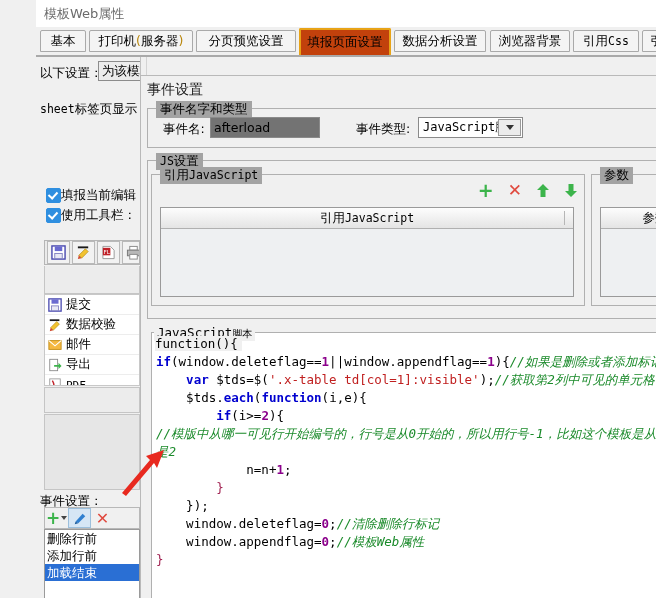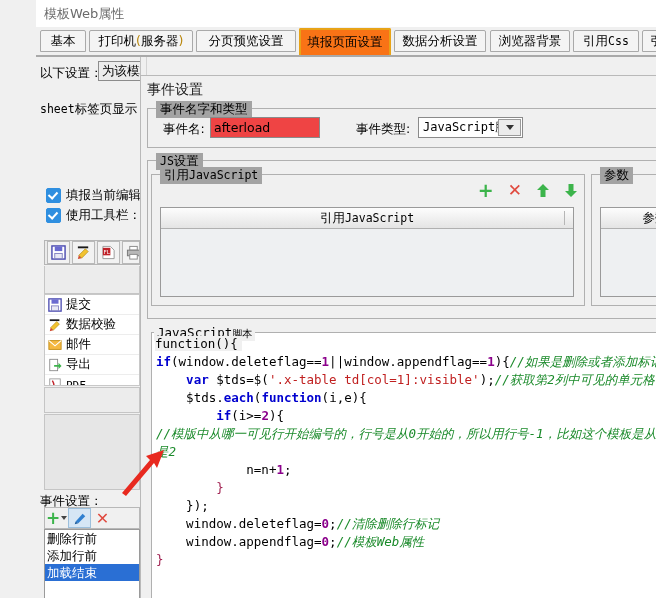--- a/index.html
+++ b/index.html
@@ -20,41 +20,41 @@
     display:flex;align-items:center;justify-content:center;color:#8a8a8a;font-size:15px;
     font-family:"DejaVu Sans",sans-serif;cursor:pointer;}
 
   
   .tabstrip{position:absolute;left:0;top:27px;width:656px;height:30px;background:#f0f0f0;}
   .tab{position:absolute;top:3px;height:22px;background:#f4f4f4;
     border:1px solid #a9a9a9;border-radius:2px 2px 0 0;
     display:flex;align-items:center;justify-content:center;
     font-family:"DejaVu Sans","Liberation Sans",sans-serif;font-size:12.5px;color:#000;
     padding:7px 6px;box-sizing:border-box;cursor:pointer;white-space:nowrap;}
-  .tab.sel{background:#f97316;border:2px solid #e8a317;border-bottom:none;top:1px;height:27px;
+  .tab.sel{background:#c2410c;border:2px solid #e8a317;border-bottom:none;top:1px;height:27px;
     z-index:5;font-weight:400;}
   .tab .lat{font-family:"DejaVu Sans Mono","Liberation Mono",monospace;font-size:11.5px;}
   .tab .paren{color:#b8860b;}
   .tabline{position:absolute;left:0;top:55px;width:656px;height:2px;background:#a9a9a9;}
 
   
   .leftpanel{position:absolute;left:0;top:57px;width:104px;height:541px;background:#f0f0f0;
     overflow:hidden;}
   .lp-row{position:absolute;white-space:nowrap;font-size:12.5px;
     font-family:"DejaVu Sans","Liberation Sans",sans-serif;}
   .settings-label{left:4px;top:8px;}
   .combo{position:absolute;left:62px;top:4px;width:130px;height:20px;background:#ececec;
     border:1px solid #8c8c8c;box-sizing:border-box;display:flex;align-items:center;
     font-size:12.5px;padding-left:3px;cursor:pointer;}
   .tri{width:0;height:0;border-left:4px solid transparent;border-right:4px solid transparent;
     border-top:5px solid #333;}
   .sheetlbl{left:4px;top:44px;}
   .sheetlbl .mono{font-family:"DejaVu Sans Mono","Liberation Mono",monospace;font-size:11.5px;}
 
-  .cbrow{position:absolute;left:10px;display:flex;align-items:center;gap:5px;font-size:12.5px;
+  .cbrow{position:absolute;left:10px;display:flex;align-items:center;font-size:12.5px;
     white-space:nowrap;cursor:pointer;}
   .cbox{width:13px;height:13px;background:#2f8fe0;border:1px solid #2f8fe0;border-radius:2px;
     position:relative;flex:0 0 auto;}
   .cbox:after{content:"";position:absolute;left:3px;top:1px;width:4px;height:7px;
     border:solid #fff;border-width:0 2px 2px 0;transform:rotate(42deg);}
 
   .iconbar{position:absolute;left:8px;top:183px;width:96px;height:25px;background:#eaeaea;
     border:1px solid #b5b5b5;box-sizing:border-box;display:flex;align-items:center;gap:2px;
     padding-left:2px;overflow:hidden;}
   .tbtn{width:21px;height:21px;border:1px solid #b9b9b9;background:#f2f2f2;
@@ -97,21 +97,21 @@
     font-family:"DejaVu Sans","Liberation Sans",sans-serif;}
 
   .group{position:absolute;border:1px solid #b0b0b0;box-sizing:border-box;}
   .group > .glabel{position:absolute;top:-8px;left:8px;background:#a3a3a3;padding:0 4px;
     font-size:12.5px;white-space:nowrap;
     font-family:"DejaVu Sans","Liberation Sans",sans-serif;}
   .glabel .mono{font-family:"DejaVu Sans Mono","Liberation Mono",monospace;font-size:11.5px;}
 
   .flabel{position:absolute;font-size:12.5px;white-space:nowrap;
     font-family:"DejaVu Sans","Liberation Sans",sans-serif;}
-  .tinput{position:absolute;background:#ef4444;border:1px solid #8a8a8a;box-sizing:border-box;
+  .tinput{position:absolute;background:#737373;border:1px solid #8a8a8a;box-sizing:border-box;
     font-size:12.5px;padding:0 3px;line-height:19px;color:#000;
     font-family:"DejaVu Sans","Liberation Sans",sans-serif;}
   .selbox{position:absolute;background:#fff;border:1px solid #8a8a8a;box-sizing:border-box;
     display:flex;align-items:center;cursor:pointer;}
   .selbox .stxt{padding-left:4px;font-size:12px;
     font-family:"DejaVu Sans Mono","Liberation Mono",monospace;}
   .selbox .arrowbox2{position:absolute;right:1px;top:1px;bottom:1px;width:21px;background:#ececec;
     border:1px solid #9a9a9a;display:flex;align-items:center;justify-content:center;}
 
   .plusico{color:#3cb44b;font-size:19px;font-weight:bold;line-height:1;cursor:pointer;

